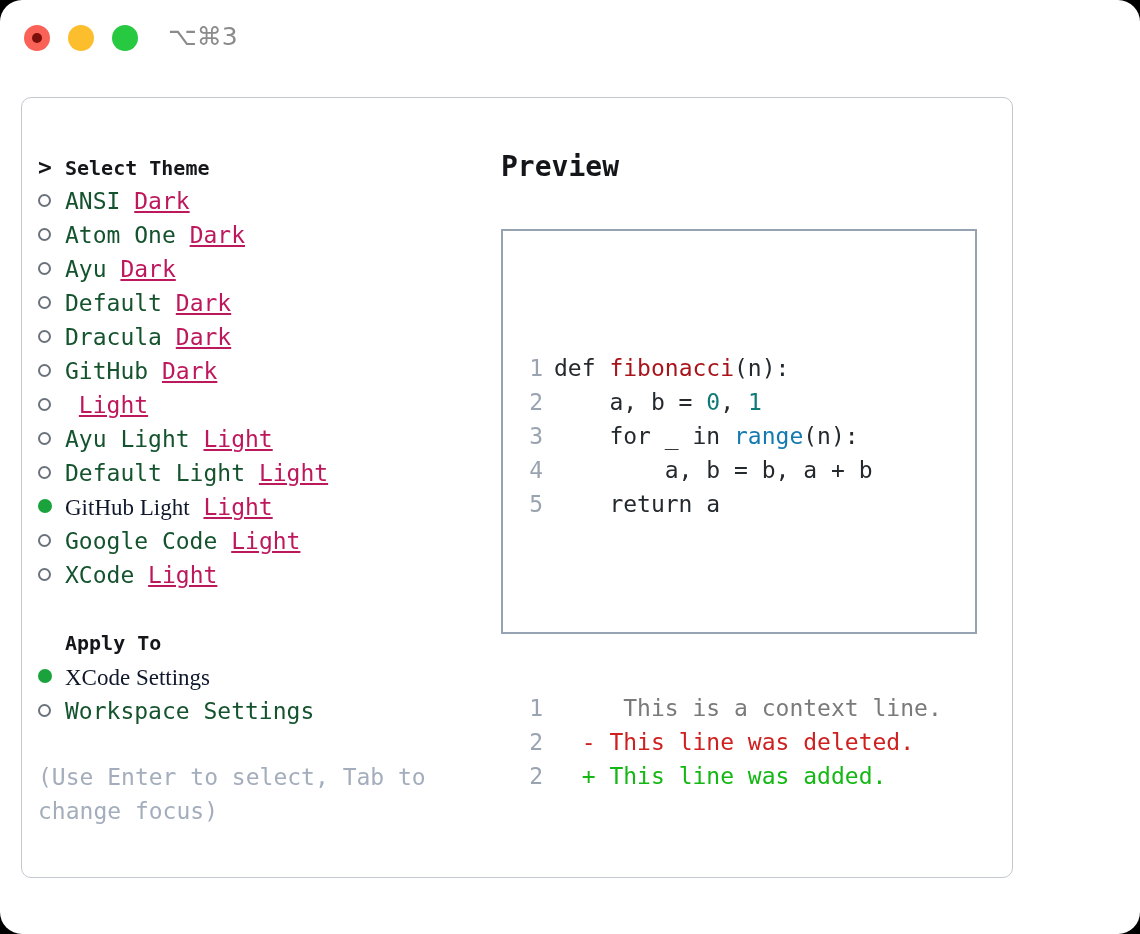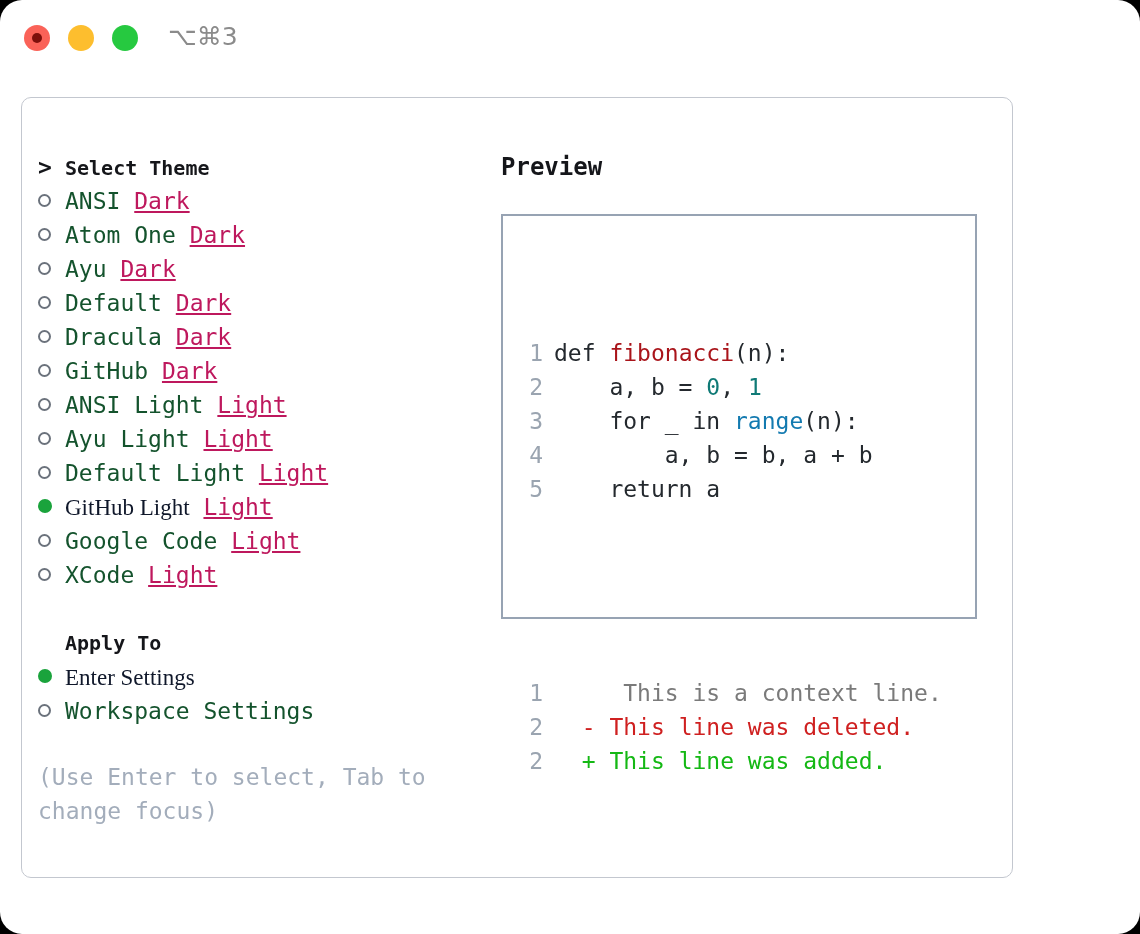--- a/index.html
+++ b/index.html
@@ -155,28 +155,28 @@
   }
 
   
   .right {
     position: absolute;
     left: 479px;
     top: 52px;
     width: 490px;
   }
   .preview-title {
-    font-size: 24px;
+    font-size: 28px;
     font-weight: bold;
     color: #15161a;
     line-height: 34px;
     white-space: pre;
   }
   .preview-box {
-    margin-top: 30px;
+    margin-top: 45px;
     width: 476px;
     height: 405px;
     border: 2px solid #97a3b3;
     box-sizing: border-box;
     background: #ffffff;
     position: relative;
   }
   .code {
     position: absolute;
     left: 18px;
@@ -226,37 +226,37 @@
           <span class="label bold">Select Theme</span>
         </div>
 
         <div id="theme-list">
             <div class="row"><span class="marker"><span class="dot-hollow"></span></span><span class="label">ANSI</span><span class="label"> </span><span class="suffix">Dark</span></div>
             <div class="row"><span class="marker"><span class="dot-hollow"></span></span><span class="label">Atom One</span><span class="label"> </span><span class="suffix">Dark</span></div>
             <div class="row"><span class="marker"><span class="dot-hollow"></span></span><span class="label">Ayu</span><span class="label"> </span><span class="suffix">Dark</span></div>
             <div class="row"><span class="marker"><span class="dot-hollow"></span></span><span class="label">Default</span><span class="label"> </span><span class="suffix">Dark</span></div>
             <div class="row"><span class="marker"><span class="dot-hollow"></span></span><span class="label">Dracula</span><span class="label"> </span><span class="suffix">Dark</span></div>
             <div class="row"><span class="marker"><span class="dot-hollow"></span></span><span class="label">GitHub</span><span class="label"> </span><span class="suffix">Dark</span></div>
-            <div class="row"><span class="marker"><span class="dot-hollow"></span></span><span class="label">ANSI Light</span><span class="label"> </span><span class="suffix">Light</span></div>
+            <div class="row"><span class="marker"><span class="dot-hollow"></span></span><span class="label"> </span><span class="suffix">Light</span></div>
             <div class="row"><span class="marker"><span class="dot-hollow"></span></span><span class="label">Ayu Light</span><span class="label"> </span><span class="suffix">Light</span></div>
             <div class="row"><span class="marker"><span class="dot-hollow"></span></span><span class="label">Default Light</span><span class="label"> </span><span class="suffix">Light</span></div>
             <div class="row"><span class="marker"><span class="dot-filled"></span></span><span class="label sel">GitHub Light</span><span class="label"> </span><span class="suffix">Light</span></div>
             <div class="row"><span class="marker"><span class="dot-hollow"></span></span><span class="label">Google Code</span><span class="label"> </span><span class="suffix">Light</span></div>
             <div class="row"><span class="marker"><span class="dot-hollow"></span></span><span class="label">XCode</span><span class="label"> </span><span class="suffix">Light</span></div>
           </div>
 
         <div class="spacer"></div>
 
         <div class="row">
           <span class="marker"></span>
           <span class="label bold">Apply To</span>
         </div>
 
         <div id="apply-list">
-            <div class="row"><span class="marker"><span class="dot-filled"></span></span><span class="label sel">Enter Settings</span></div>
+            <div class="row"><span class="marker"><span class="dot-filled"></span></span><span class="label sel">XCode Settings</span></div>
             <div class="row"><span class="marker"><span class="dot-hollow"></span></span><span class="label">Workspace Settings</span></div>
           </div>
 
         <div class="hint">(Use Enter to select, Tab to change focus)</div>
       </div>
 
       <div class="right">
         <div class="preview-title">Preview</div>
         <div class="preview-box">
           <div class="code">

